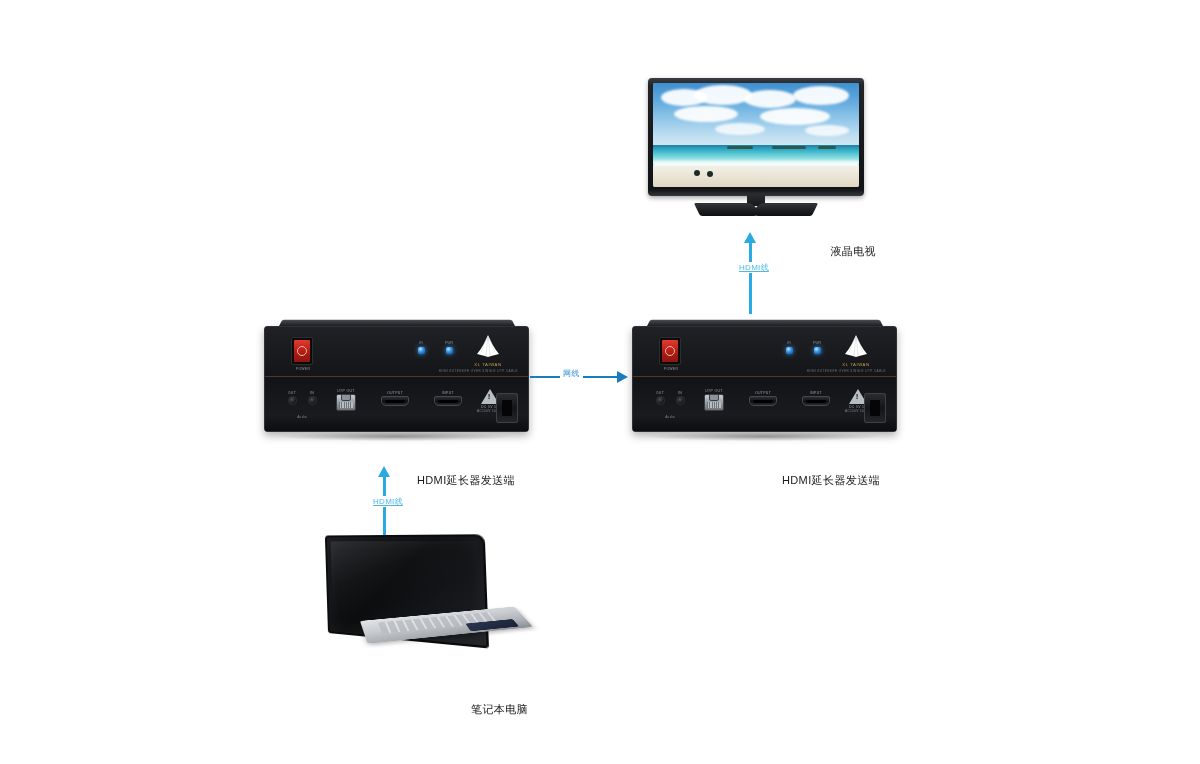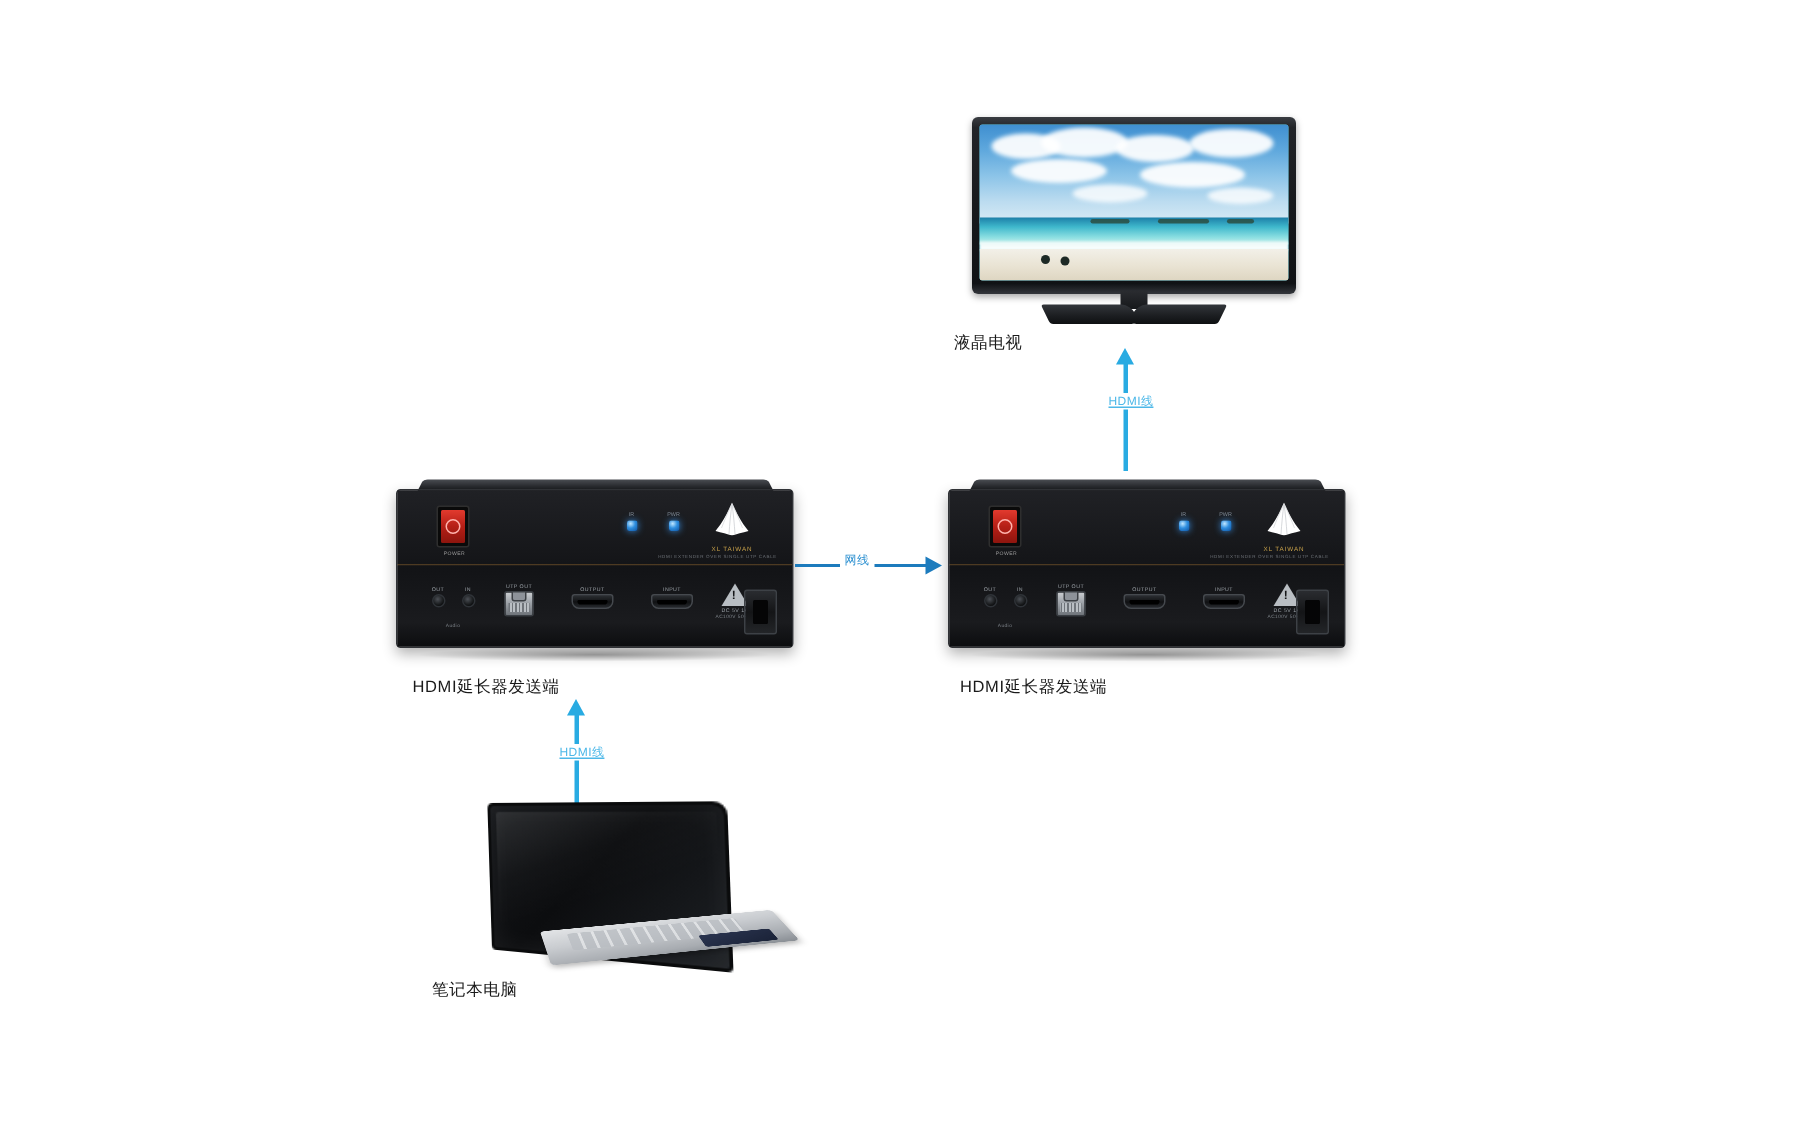--- a/index.html
+++ b/index.html
@@ -13,25 +13,26 @@
     position: relative;
     width: 1200px; height: 764px;
     background: #ffffff;
     overflow: hidden;
   }
 
   .node { position: absolute; }
   .caption {
     position: absolute;
     width: 240px;
-    text-align: left;
+    text-align: right;
     font-size: 11px;
     color: #1a1a1a;
     letter-spacing: 0.4px;
     white-space: nowrap;
+    margin-top: 23px;
   }
 
   
   #tv { left: 640px; top: 78px; width: 232px; height: 140px; }
   .tv-bezel {
     position: absolute; left: 8px; top: 0;
     width: 216px; height: 118px;
     background: linear-gradient(180deg,#3a3d42 0%, #222428 6%, #17191c 50%, #101215 94%, #34373c 100%);
     border-radius: 4px;
     padding: 5px 5px 9px 5px;
@@ -482,15 +483,15 @@
   <div class="conn-v" style="left:382.5px; top:476px; height:64px;"></div>
   <div class="conn-label light" style="left:370px; top:496px;">HDMI线</div>
 
   <div class="node" id="laptop">
     <div class="lt-lid"></div>
     <div class="lt-base">
       <div class="lt-keys"></div>
       <div class="lt-pad"></div>
     </div>
   </div>
-  <div class="caption" style="left:288px; top:652px;">笔记本电脑</div>
+  <div class="caption" style="left:288px; top:679px;">笔记本电脑</div>
 
 </div>
 
 </body></html>

